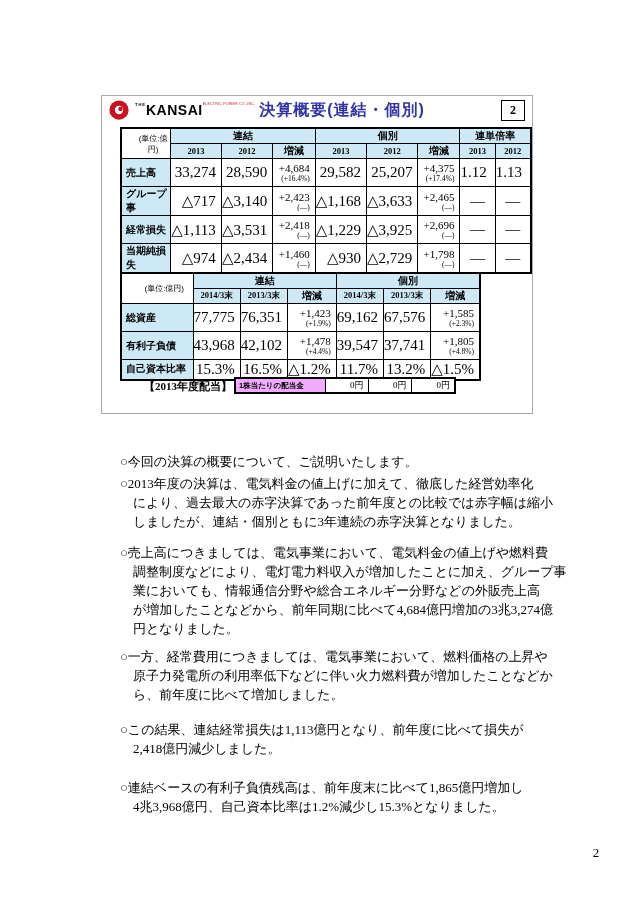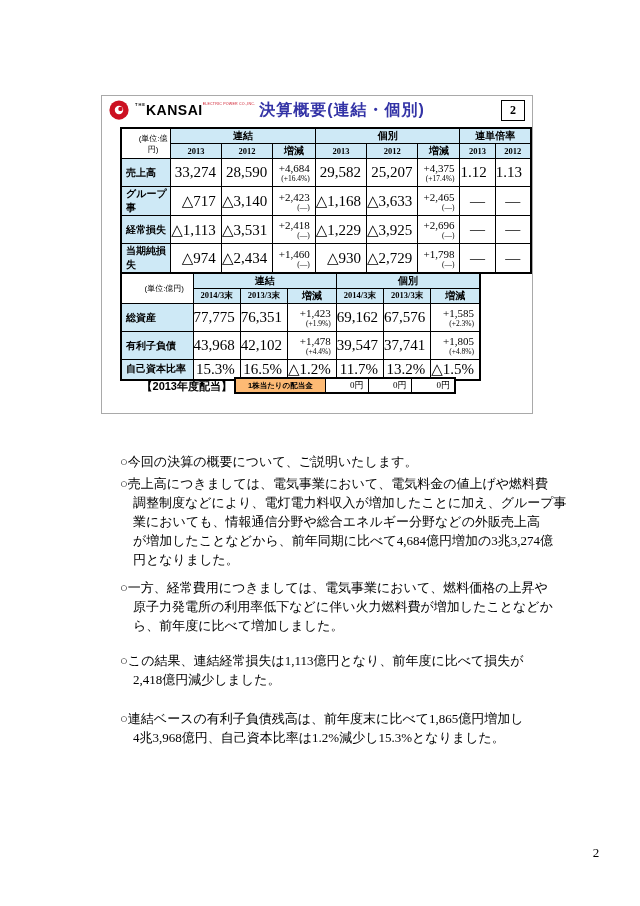--- a/index.html
+++ b/index.html
@@ -43,23 +43,23 @@
     font-weight:bold;font-size:10px;text-align:left;padding-left:4px;
   }
   .num{font-size:15px;text-align:right;padding-right:5px;}
   .ratio{padding-right:8px;}
   .dash{text-align:center;padding-right:0;}
   .chg{padding:1px 5px 1px 0;}
   .cm{display:block;text-align:right;font-size:11px;line-height:12px;}
   .cs{display:block;text-align:right;font-size:7.5px;line-height:9px;}
   .divtitle{
     position:absolute;left:20px;top:283px;width:110px;text-align:right;
-    font-family:Liberation Sans, sans-serif;font-weight:bold;font-size:11px;
-  }
-  .dlbl{background:#fdba74;font-family:"Liberation Sans","DejaVu Sans",sans-serif;font-weight:bold;font-size:7.5px;text-align:left;padding-left:12px;}
+    font-family:Liberation Serif, serif;font-weight:bold;font-size:11px;
+  }
+  .dlbl{background:#f0abfc;font-family:"Liberation Sans","DejaVu Sans",sans-serif;font-weight:bold;font-size:7.5px;text-align:left;padding-left:3px;}
   .dval{font-size:9px;text-align:right;padding-right:4px;}
   
   .bullets{
     position:absolute;left:120px;top:452px;width:430px;
     font-size:13px;line-height:19px;
   }
   .bullet{
     white-space:pre;padding-left:13px;text-indent:-13px;margin:0;
   }
   .mb3{margin-bottom:3px;}  .mb12{margin-bottom:12px;}
@@ -270,20 +270,23 @@
       <td class="dval">0円</td>
       <td class="dval">0円</td>
       <td class="dval">0円</td>
     </tr>
   </tbody>
     </table>
 </div>
 
 <div class="bullets">
   <p class="bullet mb3">○今回の決算の概要について、ご説明いたします。</p>
+  <p class="bullet mb12">○2013年度の決算は、電気料金の値上げに加えて、徹底した経営効率化
+により、過去最大の赤字決算であった前年度との比較では赤字幅は縮小
+しましたが、連結・個別ともに3年連続の赤字決算となりました。</p>
   <p class="bullet mb9">○売上高につきましては、電気事業において、電気料金の値上げや燃料費
 調整制度などにより、電灯電力料収入が増加したことに加え、グループ事
 業においても、情報通信分野や総合エネルギー分野などの外販売上高
 が増加したことなどから、前年同期に比べて4,684億円増加の3兆3,274億
 円となりました。</p>
   <p class="bullet mb16">○一方、経常費用につきましては、電気事業において、燃料価格の上昇や
 原子力発電所の利用率低下などに伴い火力燃料費が増加したことなどか
 ら、前年度に比べて増加しました。</p>
   <p class="bullet mb20">○この結果、連結経常損失は1,113億円となり、前年度に比べて損失が
 2,418億円減少しました。</p>

